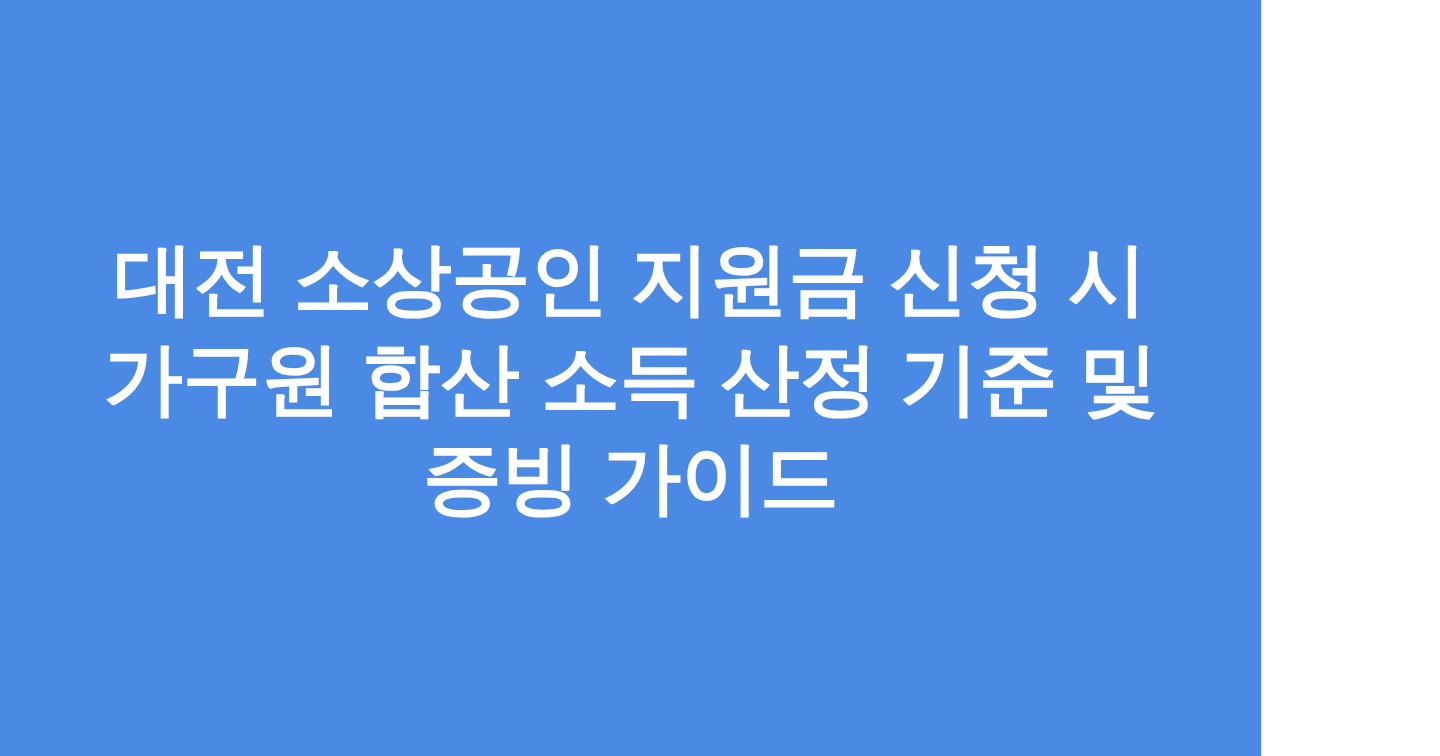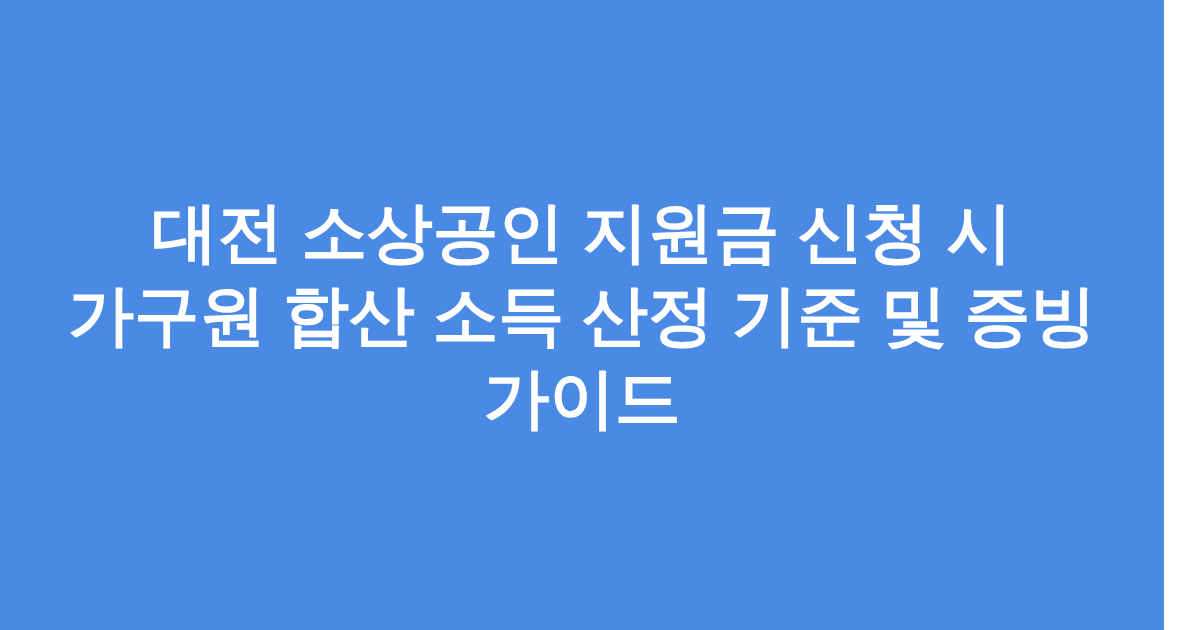--- a/index.html
+++ b/index.html
@@ -52,21 +52,21 @@
     text-align: center;
     word-break: keep-all;
     overflow-wrap: break-word;
     white-space: pre-line;
     text-rendering: geometricPrecision;
   }
 </style>
 </head>
 <body>
 
-<div class="og-card" style="background-color: rgb(74, 138, 228); width: 1164px; height: 630px;">
+<div class="og-card" style="background-color: rgb(74, 138, 228); width: 1051px; height: 630px;">
 
   <div class="headline-wrap">
 
     <h1 class="headline" style="color: rgb(255, 255, 255);">대전 소상공인 지원금 신청 시 가구원 합산 소득 산정 기준 및 증빙 가이드</h1>
 
   </div>
 
 </div>
 
 </body></html>

